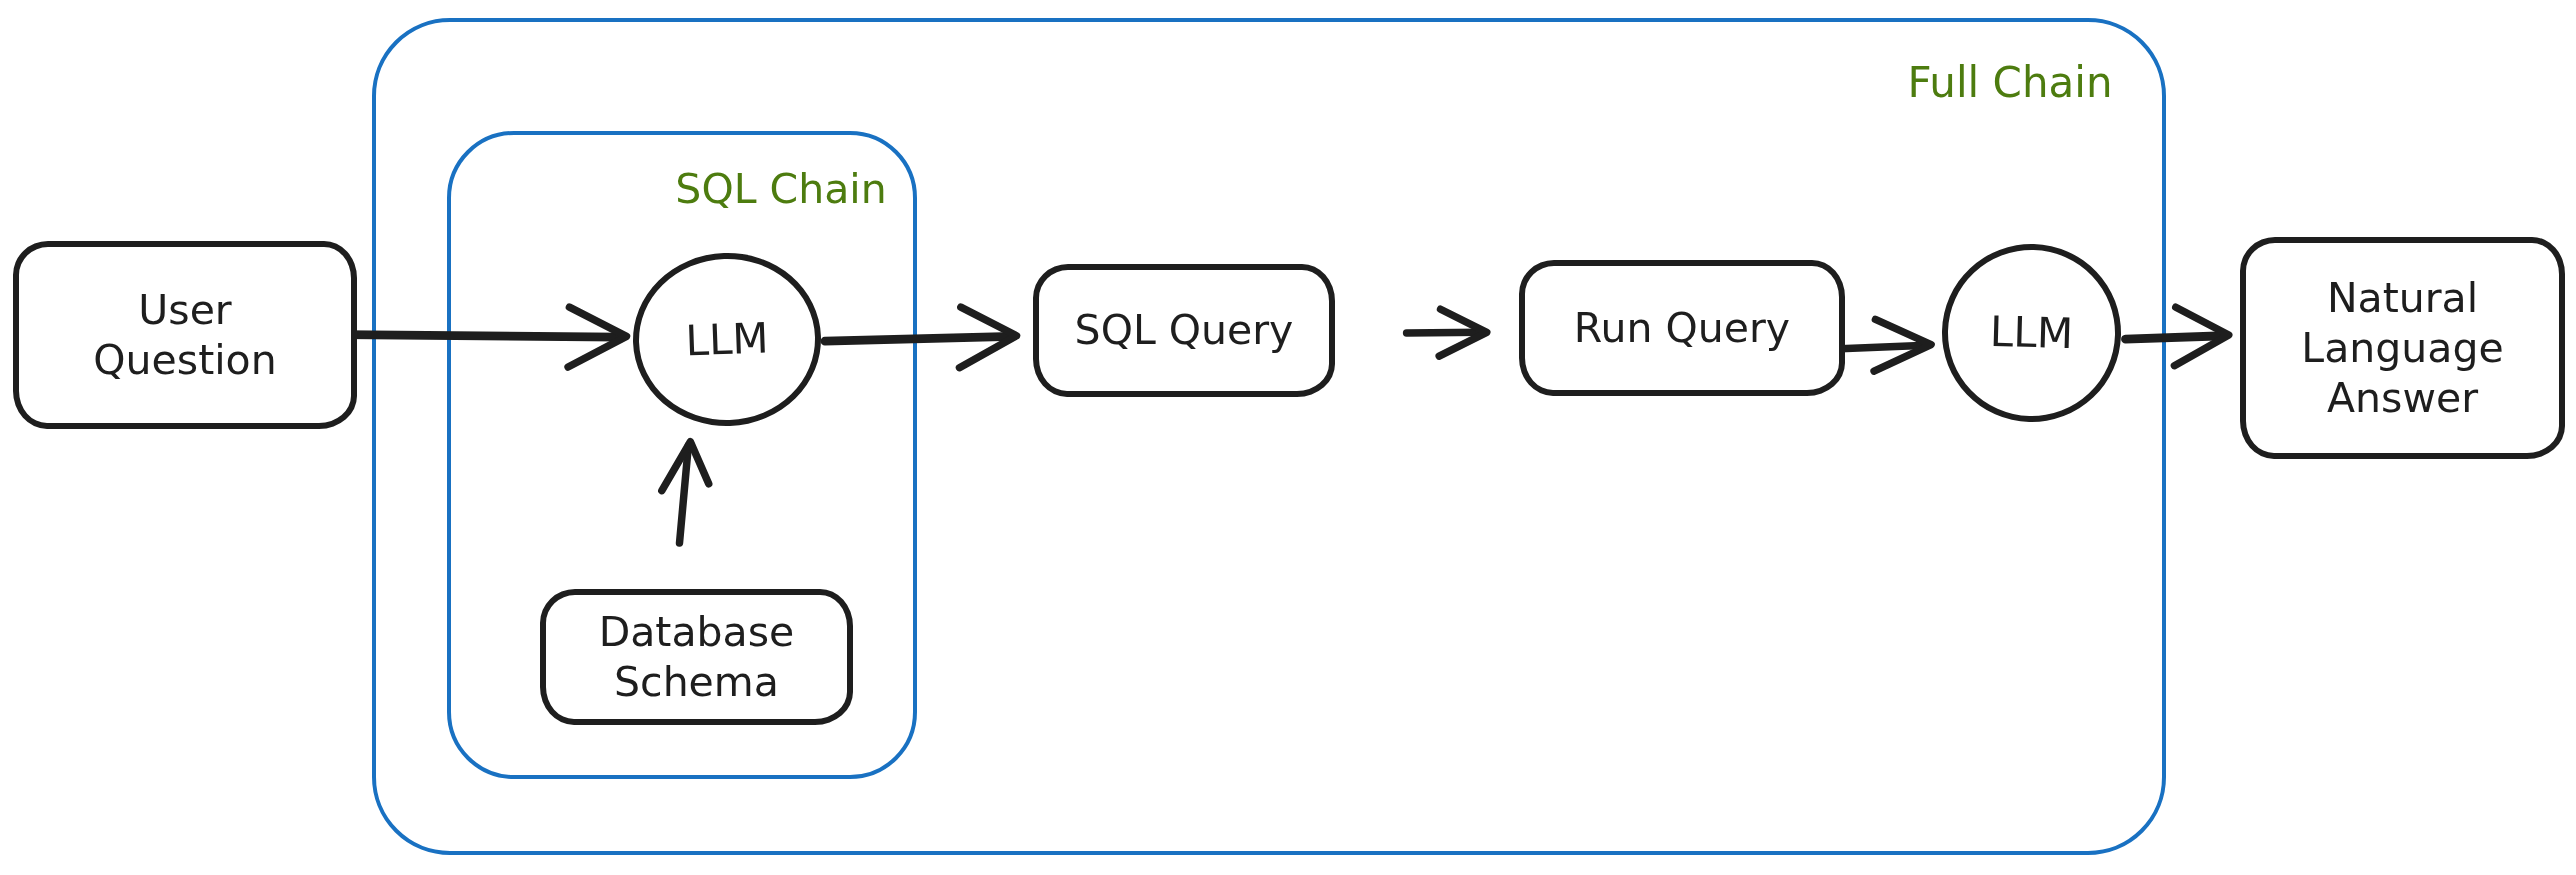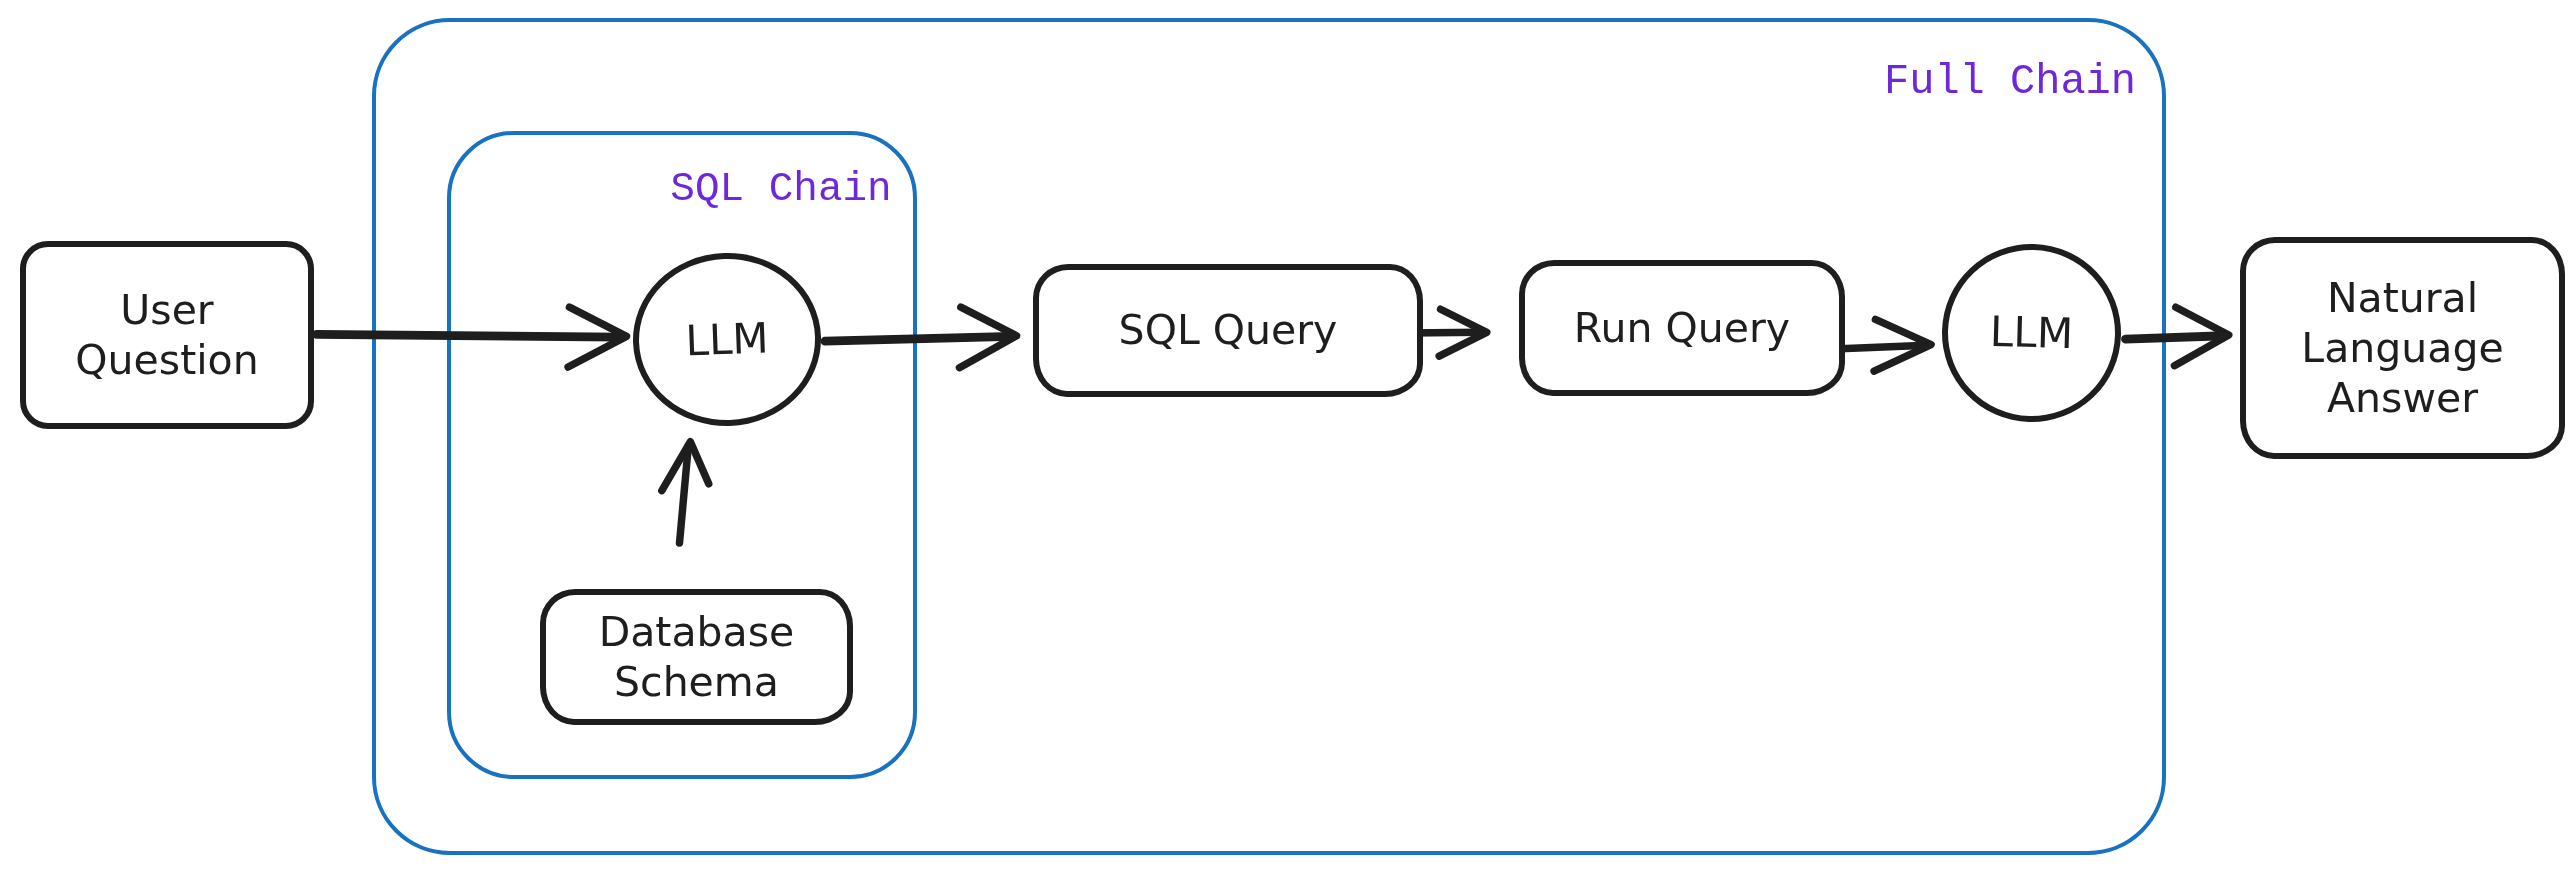--- a/index.html
+++ b/index.html
@@ -18,22 +18,21 @@
     position: absolute;
     border: 4.8px solid #1971c2;
     background: transparent;
     box-sizing: border-box;
   }
   .container-label {
     position: absolute;
     transform: translate(-50%, -50%);
     font-size: 42px;
     white-space: nowrap;
-    color: #6d28d9;
-    font-family: Liberation Mono, monospace;
+    color: #4d7c0f;
   }
 
   
   .node {
     position: absolute;
     border: 6.8px solid #1e1e1e;
     background: #ffffff;
     box-sizing: border-box;
     display: flex;
     align-items: center;
@@ -49,24 +48,24 @@
     color: #1e1e1e;
   }
   .llm-label { font-size: 42px; }
 
   
   #full-chain  { left: 372px;  top: 17.7px;  width: 1794px; height: 837px; border-radius: 78px; }
   #sql-chain   { left: 447px;  top: 131px; width: 470px;  height: 648px;  border-radius: 67px; }
   #full-chain-label { left: 2010px; top: 82px; }
   #sql-chain-label  { left: 781px; top: 189px; font-size: 41px; }
 
-  #user-question    { left: 20px;   top: 241px; width: 294px; height: 188px; border-radius: 28px; }
+  #user-question    { left: 13px;   top: 241px; width: 344px; height: 188px; }
   #llm-sql          { left: 633px;  top: 253px; width: 188px; height: 173px; transform: rotate(-2deg); }
   #database-schema  { left: 540px;  top: 589px; width: 313px; height: 136px; }
-  #sql-query        { left: 1033px; top: 264px; width: 390px; height: 133px; }
+  #sql-query        { left: 1033px; top: 264px; width: 302px; height: 133px; }
   #run-query        { left: 1495px; top: 260px; width: 326px; height: 136px; margin-left: 24px; }
   #llm-answer       { left: 1942px; top: 244px; width: 179px; height: 178px; transform: rotate(1.5deg); }
   #natural-language-answer { left: 2240px; top: 237px; width: 325px; height: 222px; }
 
   .arrow-layer {
     position: absolute;
     left: 0; top: 0;
     width: 2576px; height: 876px;
     pointer-events: none;
   }

